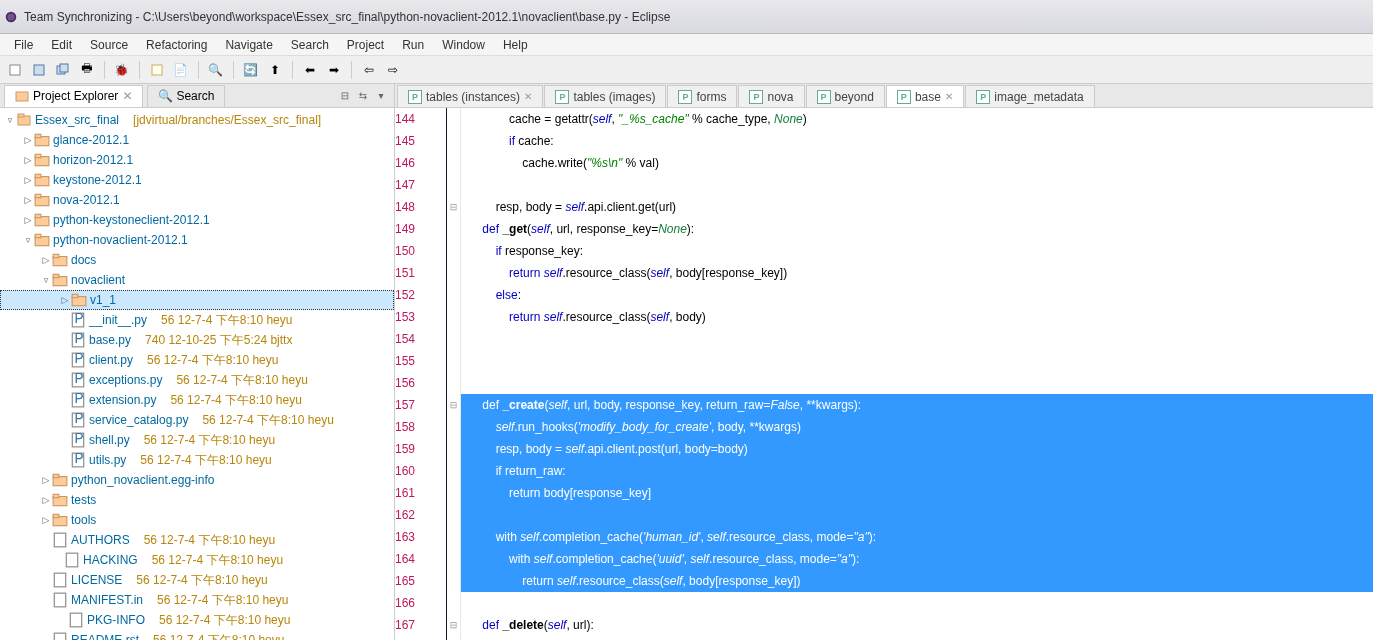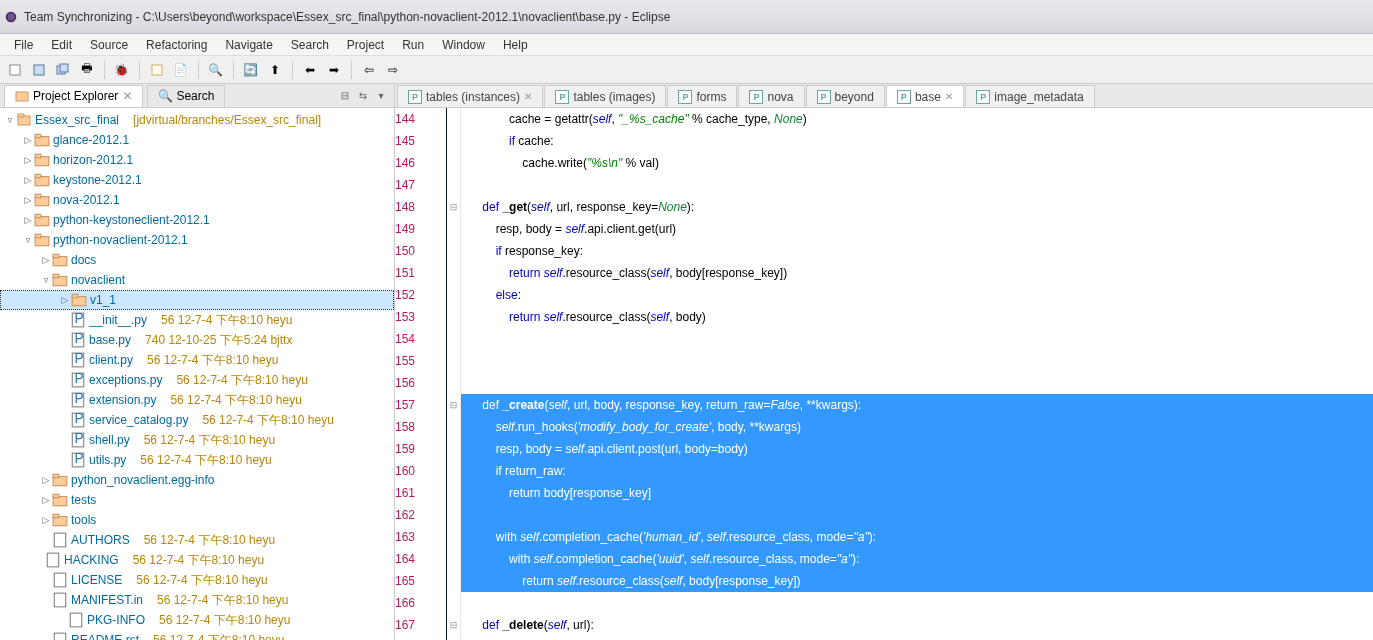--- a/index.html
+++ b/index.html
@@ -370,21 +370,21 @@
           <div class="tree-row" style="padding-left: 40px;">
             <span class="tree-twisty"></span>
             <span class="tree-icon">
               <svg viewBox="0 0 14 14">
                 <rect x="2" y="1" width="10" height="12" fill="#fff" stroke="#888"></rect>
               </svg>
             </span>
             <span class="tree-label">AUTHORS</span>
             <span class="tree-meta">56  12-7-4 下午8:10  heyu</span>
           </div>
-          <div class="tree-row" style="padding-left: 33px;">
+          <div class="tree-row" style="padding-left: 52px;">
             <span class="tree-twisty"></span>
             <span class="tree-icon">
               <svg viewBox="0 0 14 14">
                 <rect x="2" y="1" width="10" height="12" fill="#fff" stroke="#888"></rect>
               </svg>
             </span>
             <span class="tree-label">HACKING</span>
             <span class="tree-meta">56  12-7-4 下午8:10  heyu</span>
           </div>
           <div class="tree-row" style="padding-left: 40px;">
@@ -515,22 +515,22 @@
           <div class="fold"></div>
           <div class="fold"></div>
           <div class="fold"></div>
           <div class="fold">⊟</div>
         </div>
       <div class="code">
           <div class="code-line">            cache = getattr(<span class="self">self</span>, <span class="str">"_%s_cache"</span> % cache_type, <span class="none">None</span>)</div>
           <div class="code-line">            <span class="kw">if</span> cache:</div>
           <div class="code-line">                cache.write(<span class="str">"%s\n"</span> % val)</div>
           <div class="code-line"></div>
+          <div class="code-line">        resp, body = <span class="self">self</span>.api.client.get(url)</div>
           <div class="code-line">    <span class="kw">def</span> <span class="fn">_get</span>(<span class="self">self</span>, url, response_key=<span class="none">None</span>):</div>
-          <div class="code-line">        resp, body = <span class="self">self</span>.api.client.get(url)</div>
           <div class="code-line">        <span class="kw">if</span> response_key:</div>
           <div class="code-line">            <span class="kw">return</span> <span class="self">self</span>.resource_class(<span class="self">self</span>, body[response_key])</div>
           <div class="code-line">        <span class="kw">else</span>:</div>
           <div class="code-line">            <span class="kw">return</span> <span class="self">self</span>.resource_class(<span class="self">self</span>, body)</div>
           <div class="code-line"></div>
           <div class="code-line"></div>
           <div class="code-line"></div>
           <div class="code-line selected">    <span class="kw">def</span> <span class="fn">_create</span>(<span class="self">self</span>, url, body, response_key, return_raw=<span class="none">False</span>, **kwargs):</div>
           <div class="code-line selected">        <span class="self">self</span>.run_hooks(<span class="str">'modify_body_for_create'</span>, body, **kwargs)</div>
           <div class="code-line selected">        resp, body = <span class="self">self</span>.api.client.post(url, body=body)</div>

